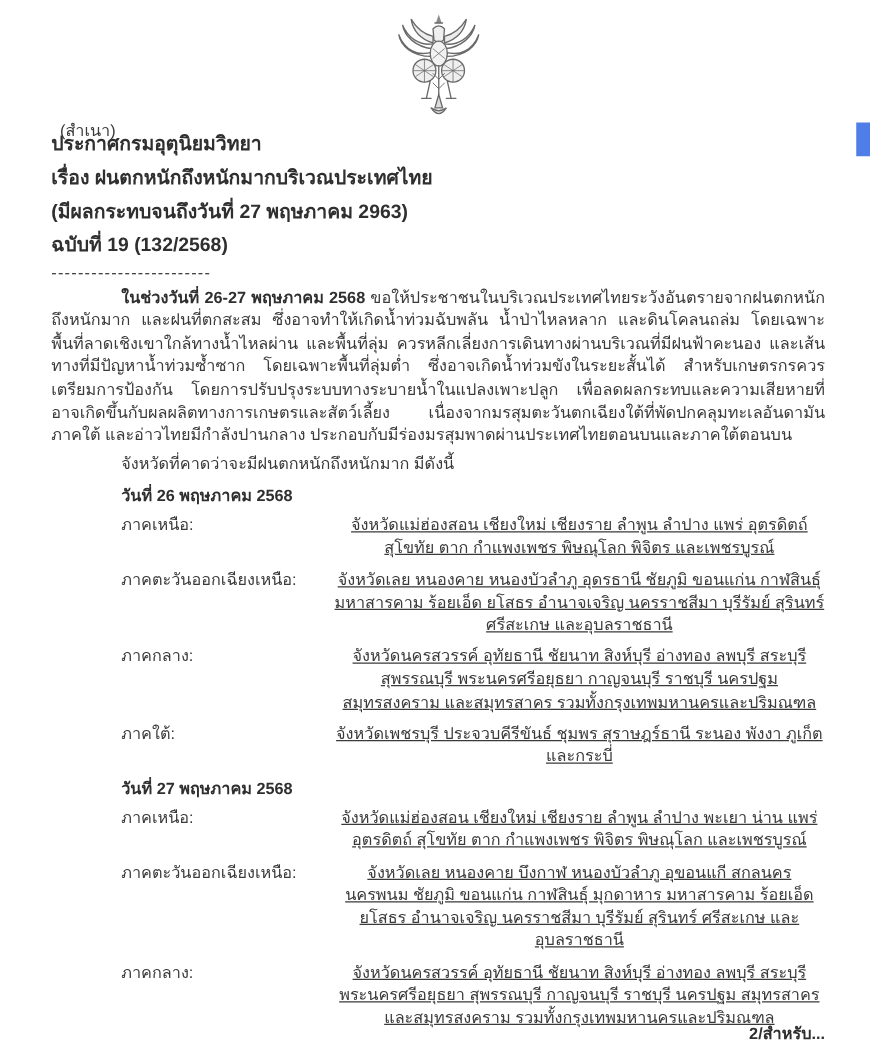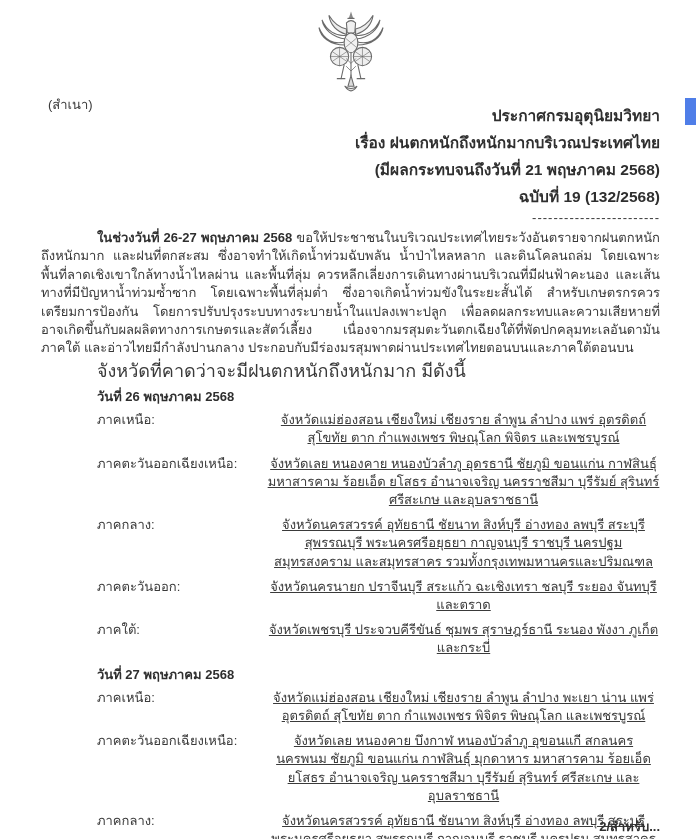--- a/index.html
+++ b/index.html
@@ -30,21 +30,21 @@
     font-size: 13px;
     color: #3a3a3a;
   }
   .emblem {
     width: 78px;
     height: 90px;
     margin: 10px auto 0 auto;
   }
   .emblem svg { display: block; width: 100%; height: 100%; }
   .title-block {
-    text-align: right;
+    text-align: left;
     margin-top: 2px;
   }
   .title-line {
     font-weight: bold;
     font-size: 15.5px;
     line-height: 27px;
     color: #2f2f2f;
   }
   .sep-line {
     font-size: 13px;
@@ -56,21 +56,21 @@
     margin: 3px 0 0 0;
     font-size: 13px;
     line-height: 18.4px;
     text-align: justify;
     text-indent: 56px;
     color: #3a3a3a;
   }
   .intro-para strong { color: #2f2f2f; }
   .note-line {
     margin: 4px 0 0 56px;
-    font-size: 18px;
+    font-size: 13px;
     line-height: 18.4px;
   }
   .date-heading {
     margin: 8px 0 5px 56px;
     font-size: 13px;
     font-weight: bold;
     color: #2f2f2f;
     line-height: 18px;
   }
   .region-row {
@@ -145,21 +145,21 @@
         <path d="M44 64 L50 70 L56 64 M44 74 L50 80 L56 74" stroke-width="1"></path>
         <path d="M50 86 L46 100 L54 100 Z" fill="#dcdcdc"></path>
         <path d="M42 100 Q50 112 58 100 Q50 106 42 100" fill="#e6e6e6"></path>
       </g>
     </svg>
   </div>
 
   <div class="title-block">
     <div class="title-line">ประกาศกรมอุตุนิยมวิทยา</div>
     <div class="title-line">เรื่อง ฝนตกหนักถึงหนักมากบริเวณประเทศไทย</div>
-    <div class="title-line">(มีผลกระทบจนถึงวันที่ 21 พฤษภาคม 2568)</div>
+    <div class="title-line">(มีผลกระทบจนถึงวันที่ 27 พฤษภาคม 2963)</div>
     <div class="title-line">ฉบับที่ 19 (132/2568)</div>
     <div class="sep-line">------------------------</div>
   </div>
 
   <p class="intro-para"><strong>ในช่วงวันที่ 26-27 พฤษภาคม 2568</strong><span> ขอให้ประชาชนในบริเวณประเทศไทยระวังอันตรายจากฝนตกหนักถึงหนักมาก และฝนที่ตกสะสม ซึ่งอาจทำให้เกิดน้ำท่วมฉับพลัน น้ำป่าไหลหลาก และดินโคลนถล่ม โดยเฉพาะพื้นที่ลาดเชิงเขาใกล้ทางน้ำไหลผ่าน และพื้นที่ลุ่ม ควรหลีกเลี่ยงการเดินทางผ่านบริเวณที่มีฝนฟ้าคะนอง และเส้นทางที่มีปัญหาน้ำท่วมซ้ำซาก โดยเฉพาะพื้นที่ลุ่มต่ำ ซึ่งอาจเกิดน้ำท่วมขังในระยะสั้นได้ สำหรับเกษตรกรควรเตรียมการป้องกัน โดยการปรับปรุงระบบทางระบายน้ำในแปลงเพาะปลูก เพื่อลดผลกระทบและความเสียหายที่อาจเกิดขึ้นกับผลผลิตทางการเกษตรและสัตว์เลี้ยง เนื่องจากมรสุมตะวันตกเฉียงใต้ที่พัดปกคลุมทะเลอันดามัน ภาคใต้ และอ่าวไทยมีกำลังปานกลาง ประกอบกับมีร่องมรสุมพาดผ่านประเทศไทยตอนบนและภาคใต้ตอนบน</span></p>
 
   <p class="note-line">จังหวัดที่คาดว่าจะมีฝนตกหนักถึงหนักมาก มีดังนี้</p>
 
   <div class="section">
     <div class="date-heading">วันที่ 26 พฤษภาคม 2568</div>
@@ -170,24 +170,20 @@
     </div>
     <div class="region-row">
       <div class="region-label">ภาคตะวันออกเฉียงเหนือ:</div>
       <div class="province-list">จังหวัดเลย หนองคาย หนองบัวลำภู อุดรธานี ชัยภูมิ ขอนแก่น กาฬสินธุ์ มหาสารคาม ร้อยเอ็ด ยโสธร อำนาจเจริญ นครราชสีมา บุรีรัมย์ สุรินทร์ ศรีสะเกษ และอุบลราชธานี</div>
     </div>
     <div class="region-row">
       <div class="region-label">ภาคกลาง:</div>
       <div class="province-list">จังหวัดนครสวรรค์ อุทัยธานี ชัยนาท สิงห์บุรี อ่างทอง ลพบุรี สระบุรี สุพรรณบุรี พระนครศรีอยุธยา กาญจนบุรี ราชบุรี นครปฐม สมุทรสงคราม และสมุทรสาคร รวมทั้งกรุงเทพมหานครและปริมณฑล</div>
     </div>
     <div class="region-row">
-      <div class="region-label">ภาคตะวันออก:</div>
-      <div class="province-list">จังหวัดนครนายก ปราจีนบุรี สระแก้ว ฉะเชิงเทรา ชลบุรี ระยอง จันทบุรี และตราด</div>
-    </div>
-    <div class="region-row">
       <div class="region-label">ภาคใต้:</div>
       <div class="province-list">จังหวัดเพชรบุรี ประจวบคีรีขันธ์ ชุมพร สุราษฎร์ธานี ระนอง พังงา ภูเก็ต และกระบี่</div>
     </div>
   </div>
 
   <div class="section">
     <div class="date-heading">วันที่ 27 พฤษภาคม 2568</div>
 
     <div class="region-row">
       <div class="region-label">ภาคเหนือ:</div>

